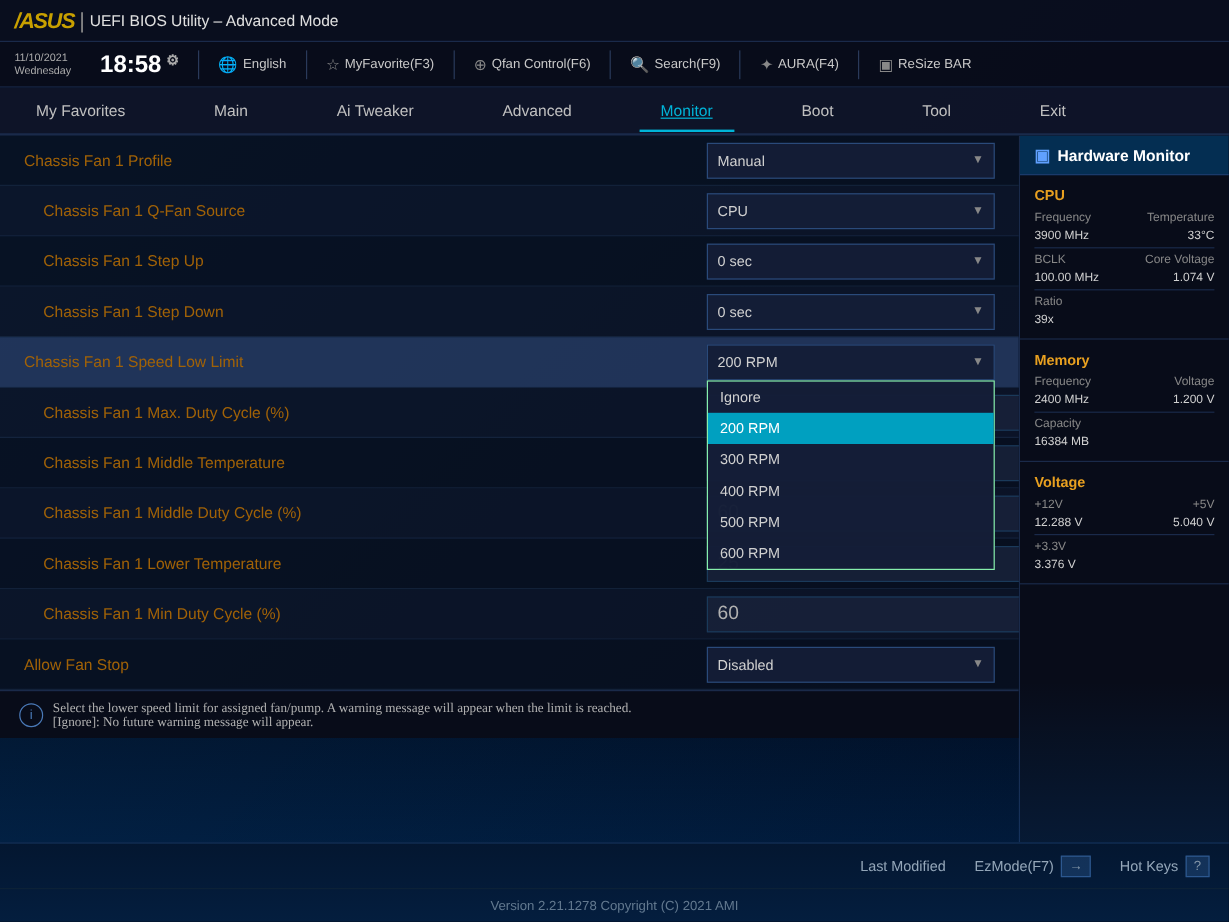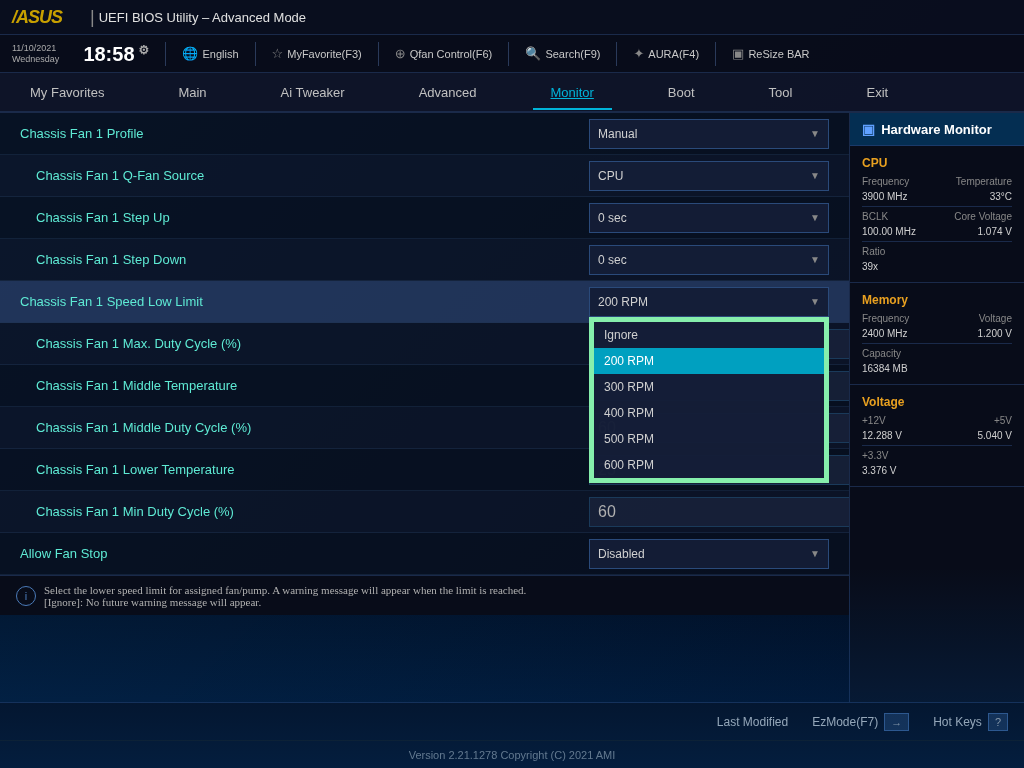--- a/index.html
+++ b/index.html
@@ -44,21 +44,21 @@
       display: flex;
       align-items: center;
       background: rgba(10,14,30,0.95);
       padding: 6px 12px;
       border-bottom: 1px solid #1a2a4a;
       height: 35px;
     }
     .logo {
       display: flex;
       align-items: flex-end;
-      margin-right: 24px;
+      margin-right: 0;
     }
     .logo-text {
       color: #c8a000;
       font-size: 18px;
       font-weight: bold;
       font-style: italic;
       letter-spacing: -1px;
     }
     .logo-slash {
       color: #888;
@@ -171,21 +171,21 @@
     }
     .settings-row:nth-child(even) {
       background: rgba(15,22,40,0.7);
     }
     .settings-row.highlighted {
       background: rgba(40,60,100,0.8);
     }
     .settings-label {
       flex: 1;
       font-size: 13px;
-      color: #5eead4;
+      color: #a16207;
     }
     .settings-label.indented {
       padding-left: 16px;
     }
     .settings-value {
       width: 240px;
     }
 
     
     .dropdown {
@@ -209,21 +209,21 @@
     
     .dropdown-open-container {
       position: relative;
     }
     .dropdown-menu {
       position: absolute;
       top: 30px;
       left: 0;
       right: 0;
       background: rgba(20,30,55,0.98);
-      border: 5px solid #86efac;
+      border: 1px solid #86efac;
       z-index: 100;
       width: 240px;
     }
     .dropdown-menu-item {
       padding: 6px 10px;
       font-size: 12px;
       color: #d0d0d0;
       cursor: pointer;
     }
     .dropdown-menu-item.selected {

